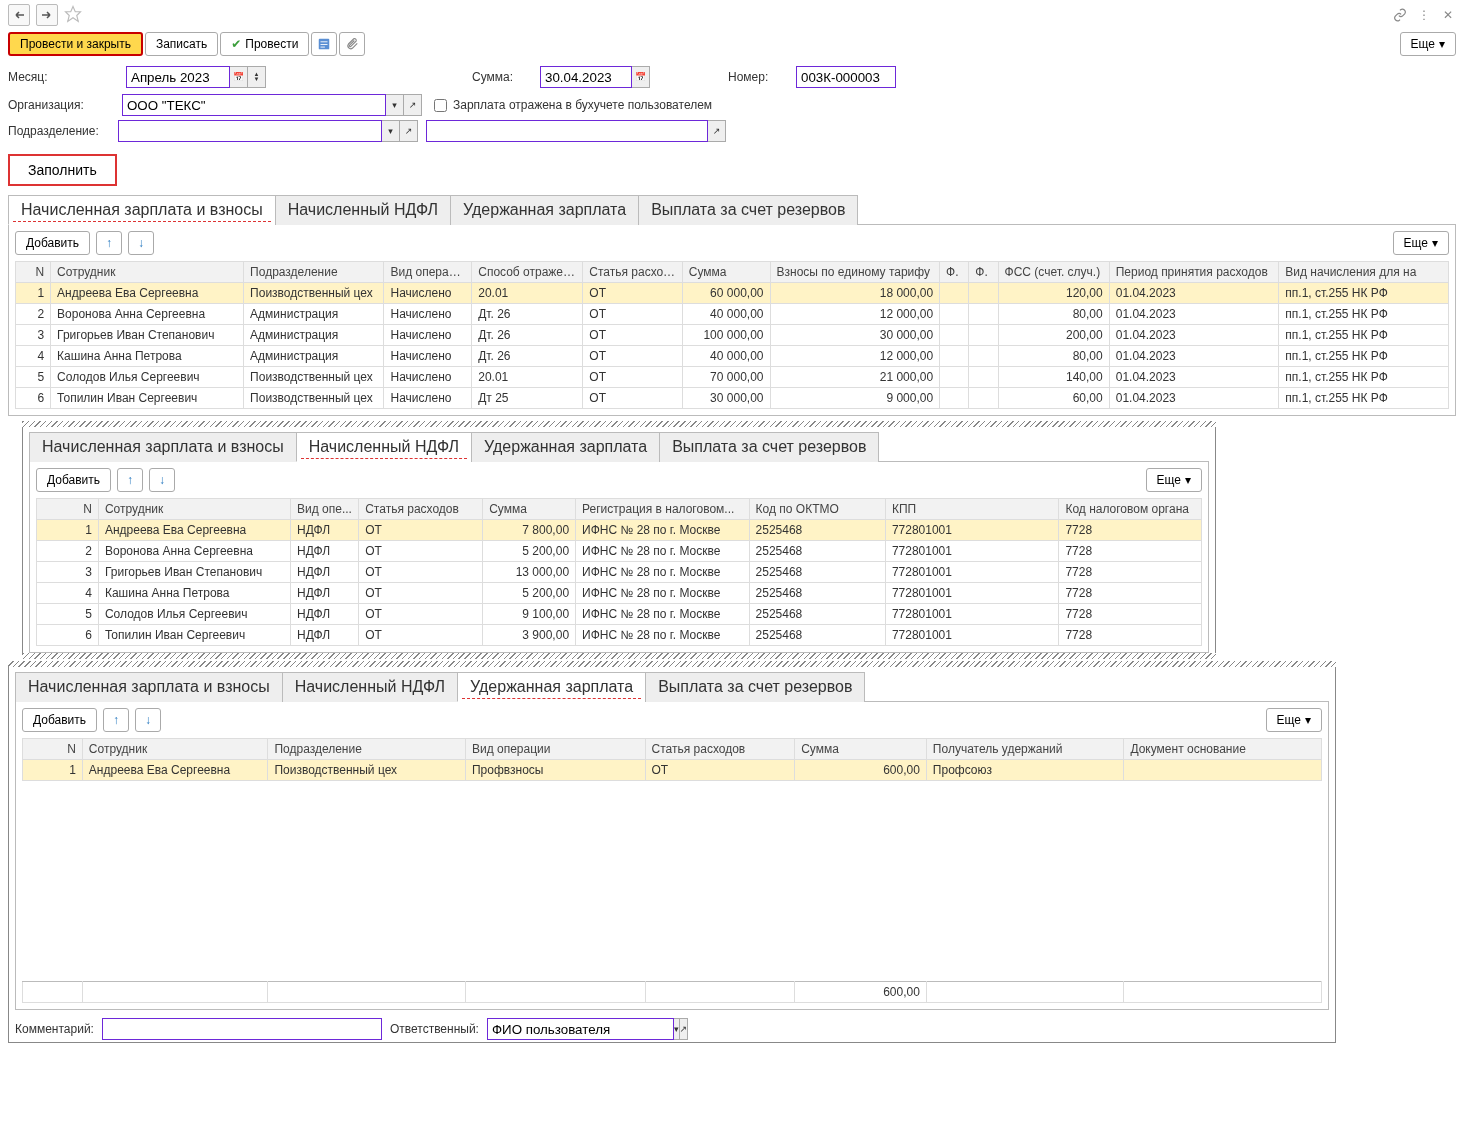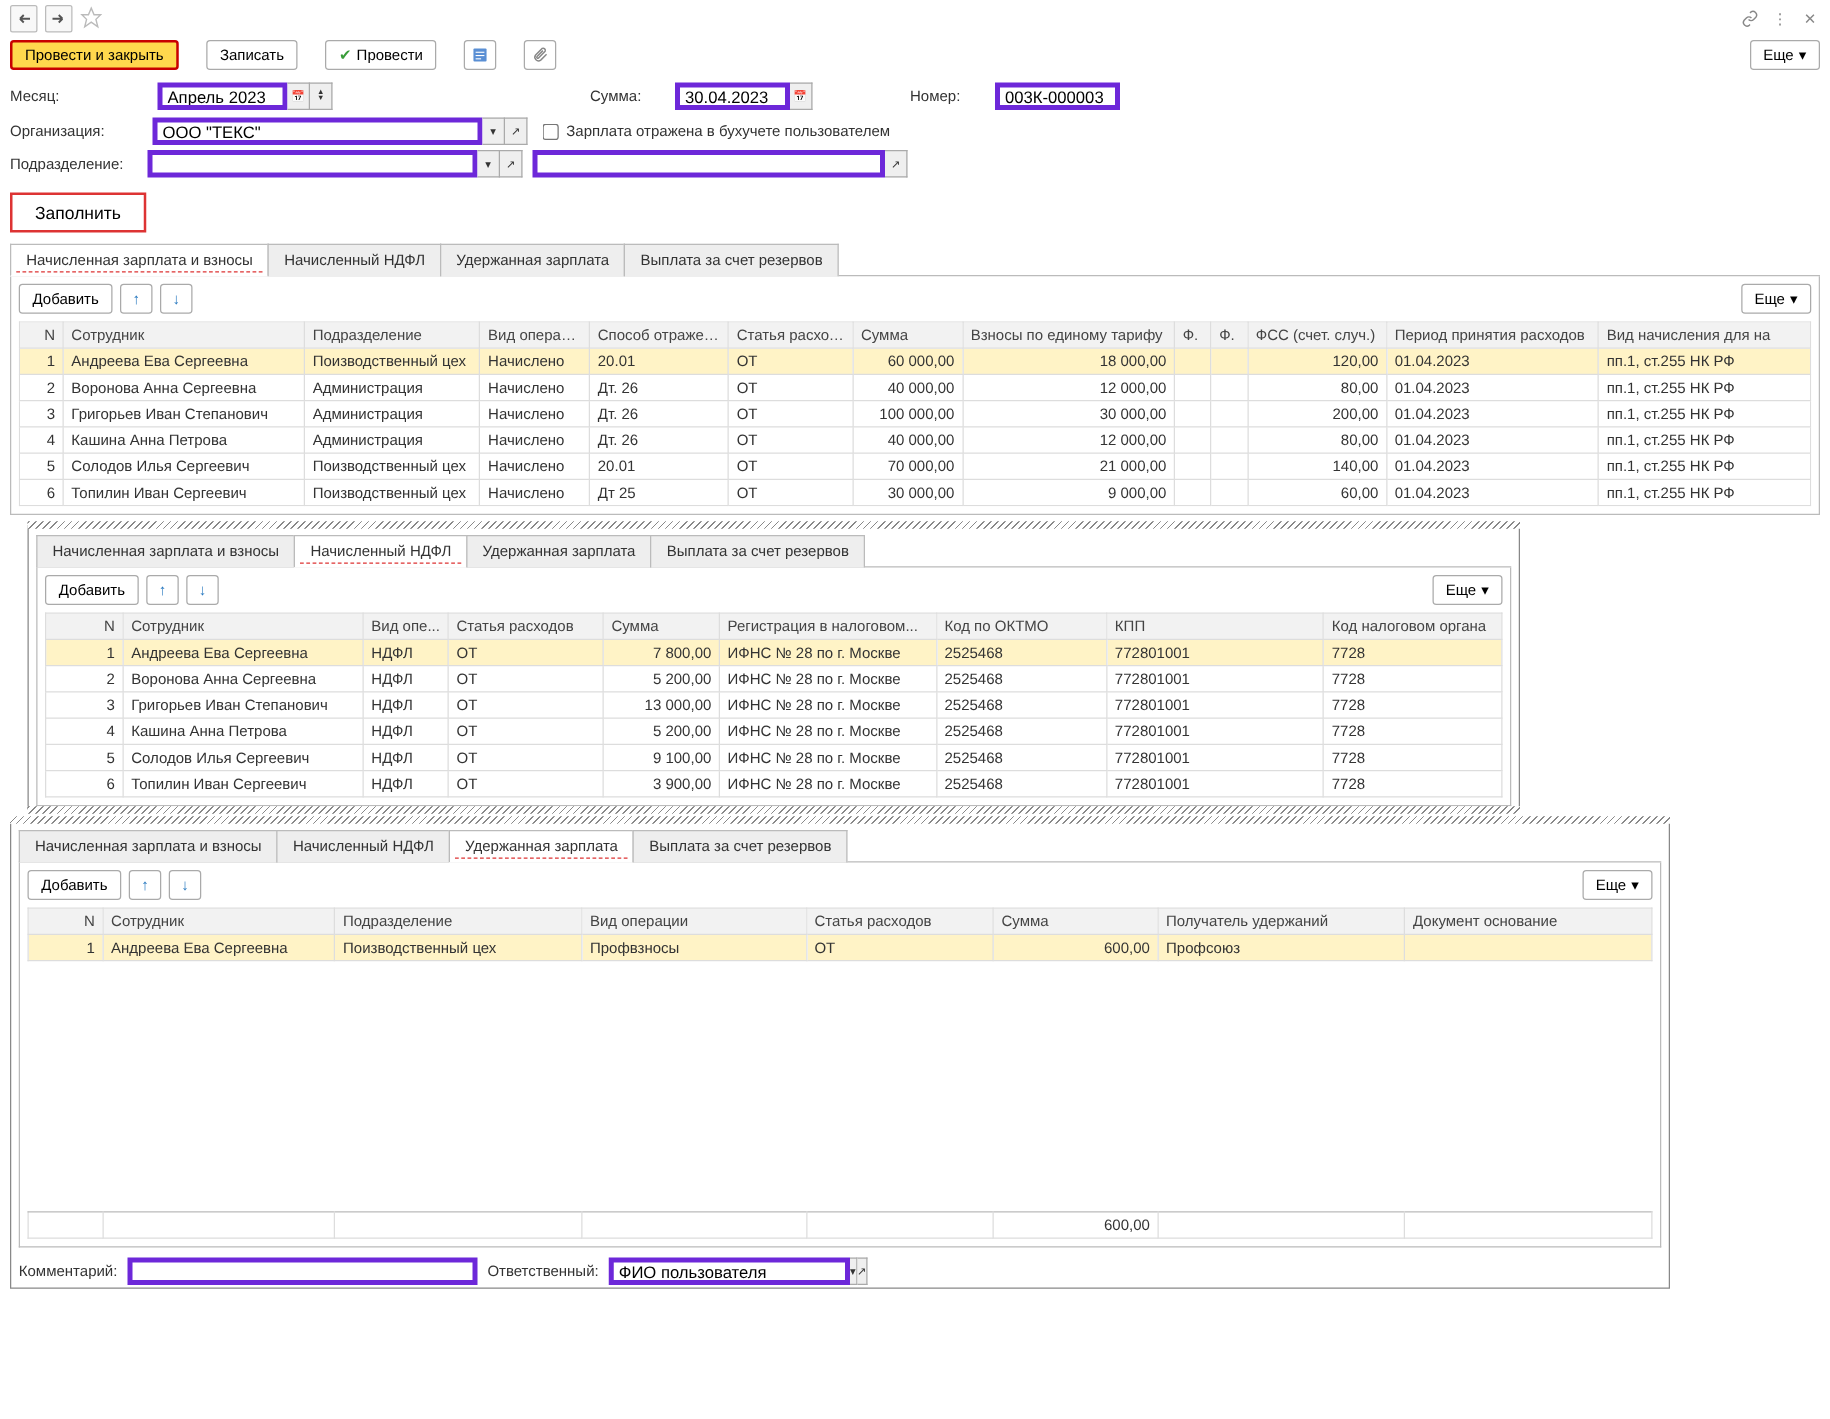--- a/index.html
+++ b/index.html
@@ -4,35 +4,35 @@
 <style>
 * { box-sizing: border-box; margin: 0; padding: 0; }
 body { font-family: Arial, sans-serif; font-size: 12px; color: #333; background: #fff; width: 1464px; }
 .page-container { padding: 4px 8px; }
 .title-row { display: flex; align-items: center; gap: 6px; margin-bottom: 6px; }
 .nav-btn { width: 22px; height: 22px; border: 1px solid #bbb; background: #f8f8f8; display: flex; align-items: center; justify-content: center; cursor: pointer; border-radius: 2px; }
 .star-icon svg { stroke: #aaa; fill: none; }
 .page-title { font-size: 18px; color: #444; }
 .title-right { margin-left: auto; display: flex; gap: 8px; align-items: center; }
 .icon-btn-sm { width: 16px; height: 16px; display: flex; align-items: center; justify-content: center; cursor: pointer; color: #888; }
-.toolbar { display: flex; align-items: center; gap: 22px; margin-bottom: 10px; }
+.toolbar { display: flex; align-items: center; gap: 2px; margin-bottom: 10px; }
 .btn { background: #fff; border: 1px solid #aaa; padding: 3px 10px; font-size: 12px; cursor: pointer; border-radius: 3px; height: 24px; display: inline-flex; align-items: center; gap: 4px; }
 .btn-yellow { background: #ffd84d; border: 2px solid #c80000; font-weight: normal; }
 .btn-more { margin-left: auto; }
 .icon-btn { width: 26px; height: 24px; border: 1px solid #aaa; background: #fff; display: flex; align-items: center; justify-content: center; cursor: pointer; border-radius: 3px; }
 .form-grid { display: grid; grid-template-columns: 110px 300px 30px 60px 180px 60px 200px; gap: 4px 8px; align-items: center; margin-bottom: 6px; }
 .form-label { color: #333; }
-.form-input { border: 4px solid #6d28d9; height: 22px; padding: 2px 4px; background: #fff; width: 100%; }
+.form-input { border: 1px solid #6d28d9; height: 22px; padding: 2px 4px; background: #fff; width: 100%; }
 .input-wrap { display: flex; align-items: center; position: relative; }
 .input-wrap .form-input { flex: 1; }
 .input-btn { width: 18px; height: 22px; border: 1px solid #aaa; border-left: none; background: #efefef; display: flex; align-items: center; justify-content: center; cursor: pointer; font-size: 9px; }
 .checkbox-row { display: flex; align-items: center; gap: 6px; }
 .red-btn { border: 2px solid #d33; padding: 6px 18px; background: #fff; font-size: 14px; cursor: pointer; margin: 8px 0; display: inline-block; }
 .tabs { display: flex; border-bottom: 1px solid #bbb; }
-.tab { padding: 5px 12px; border: 1px solid #bbb; border-bottom: none; background: #eee; cursor: pointer; margin-right: -1px; font-size: 12px; position: relative; top: 1px; }
+.tab { padding: 5px 12px; border: 1px solid #bbb; border-bottom: none; background: #eee; cursor: pointer; margin-right: -1px; font-size: 16px; position: relative; top: 1px; }
 .tab.active { background: #fff; border-bottom: 1px solid #fff; }
 .tab.active.red-underline::after { content: ''; position: absolute; left: 4px; right: 4px; bottom: 2px; border-bottom: 1px dashed #d33; }
 .tab-content { border: 1px solid #bbb; border-top: none; padding: 6px; }
 .inner-toolbar { display: flex; align-items: flex-start; gap: 6px; margin-bottom: 6px; }
 .table { border: 1px solid #ccc; width: 100%; border-collapse: collapse; table-layout: fixed; }
 .table th, .table td { border: 1px solid #ddd; padding: 3px 6px; font-size: 12px; text-align: left; white-space: nowrap; overflow: hidden; text-overflow: ellipsis; height: 20px; }
 .table th { background: #f2f2f2; font-weight: normal; color: #444; }
 .num-col { width: 30px; text-align: right !important; }
 .table tr.selected td { background: #fff3c6; }
 .r-align { text-align: right !important; }

